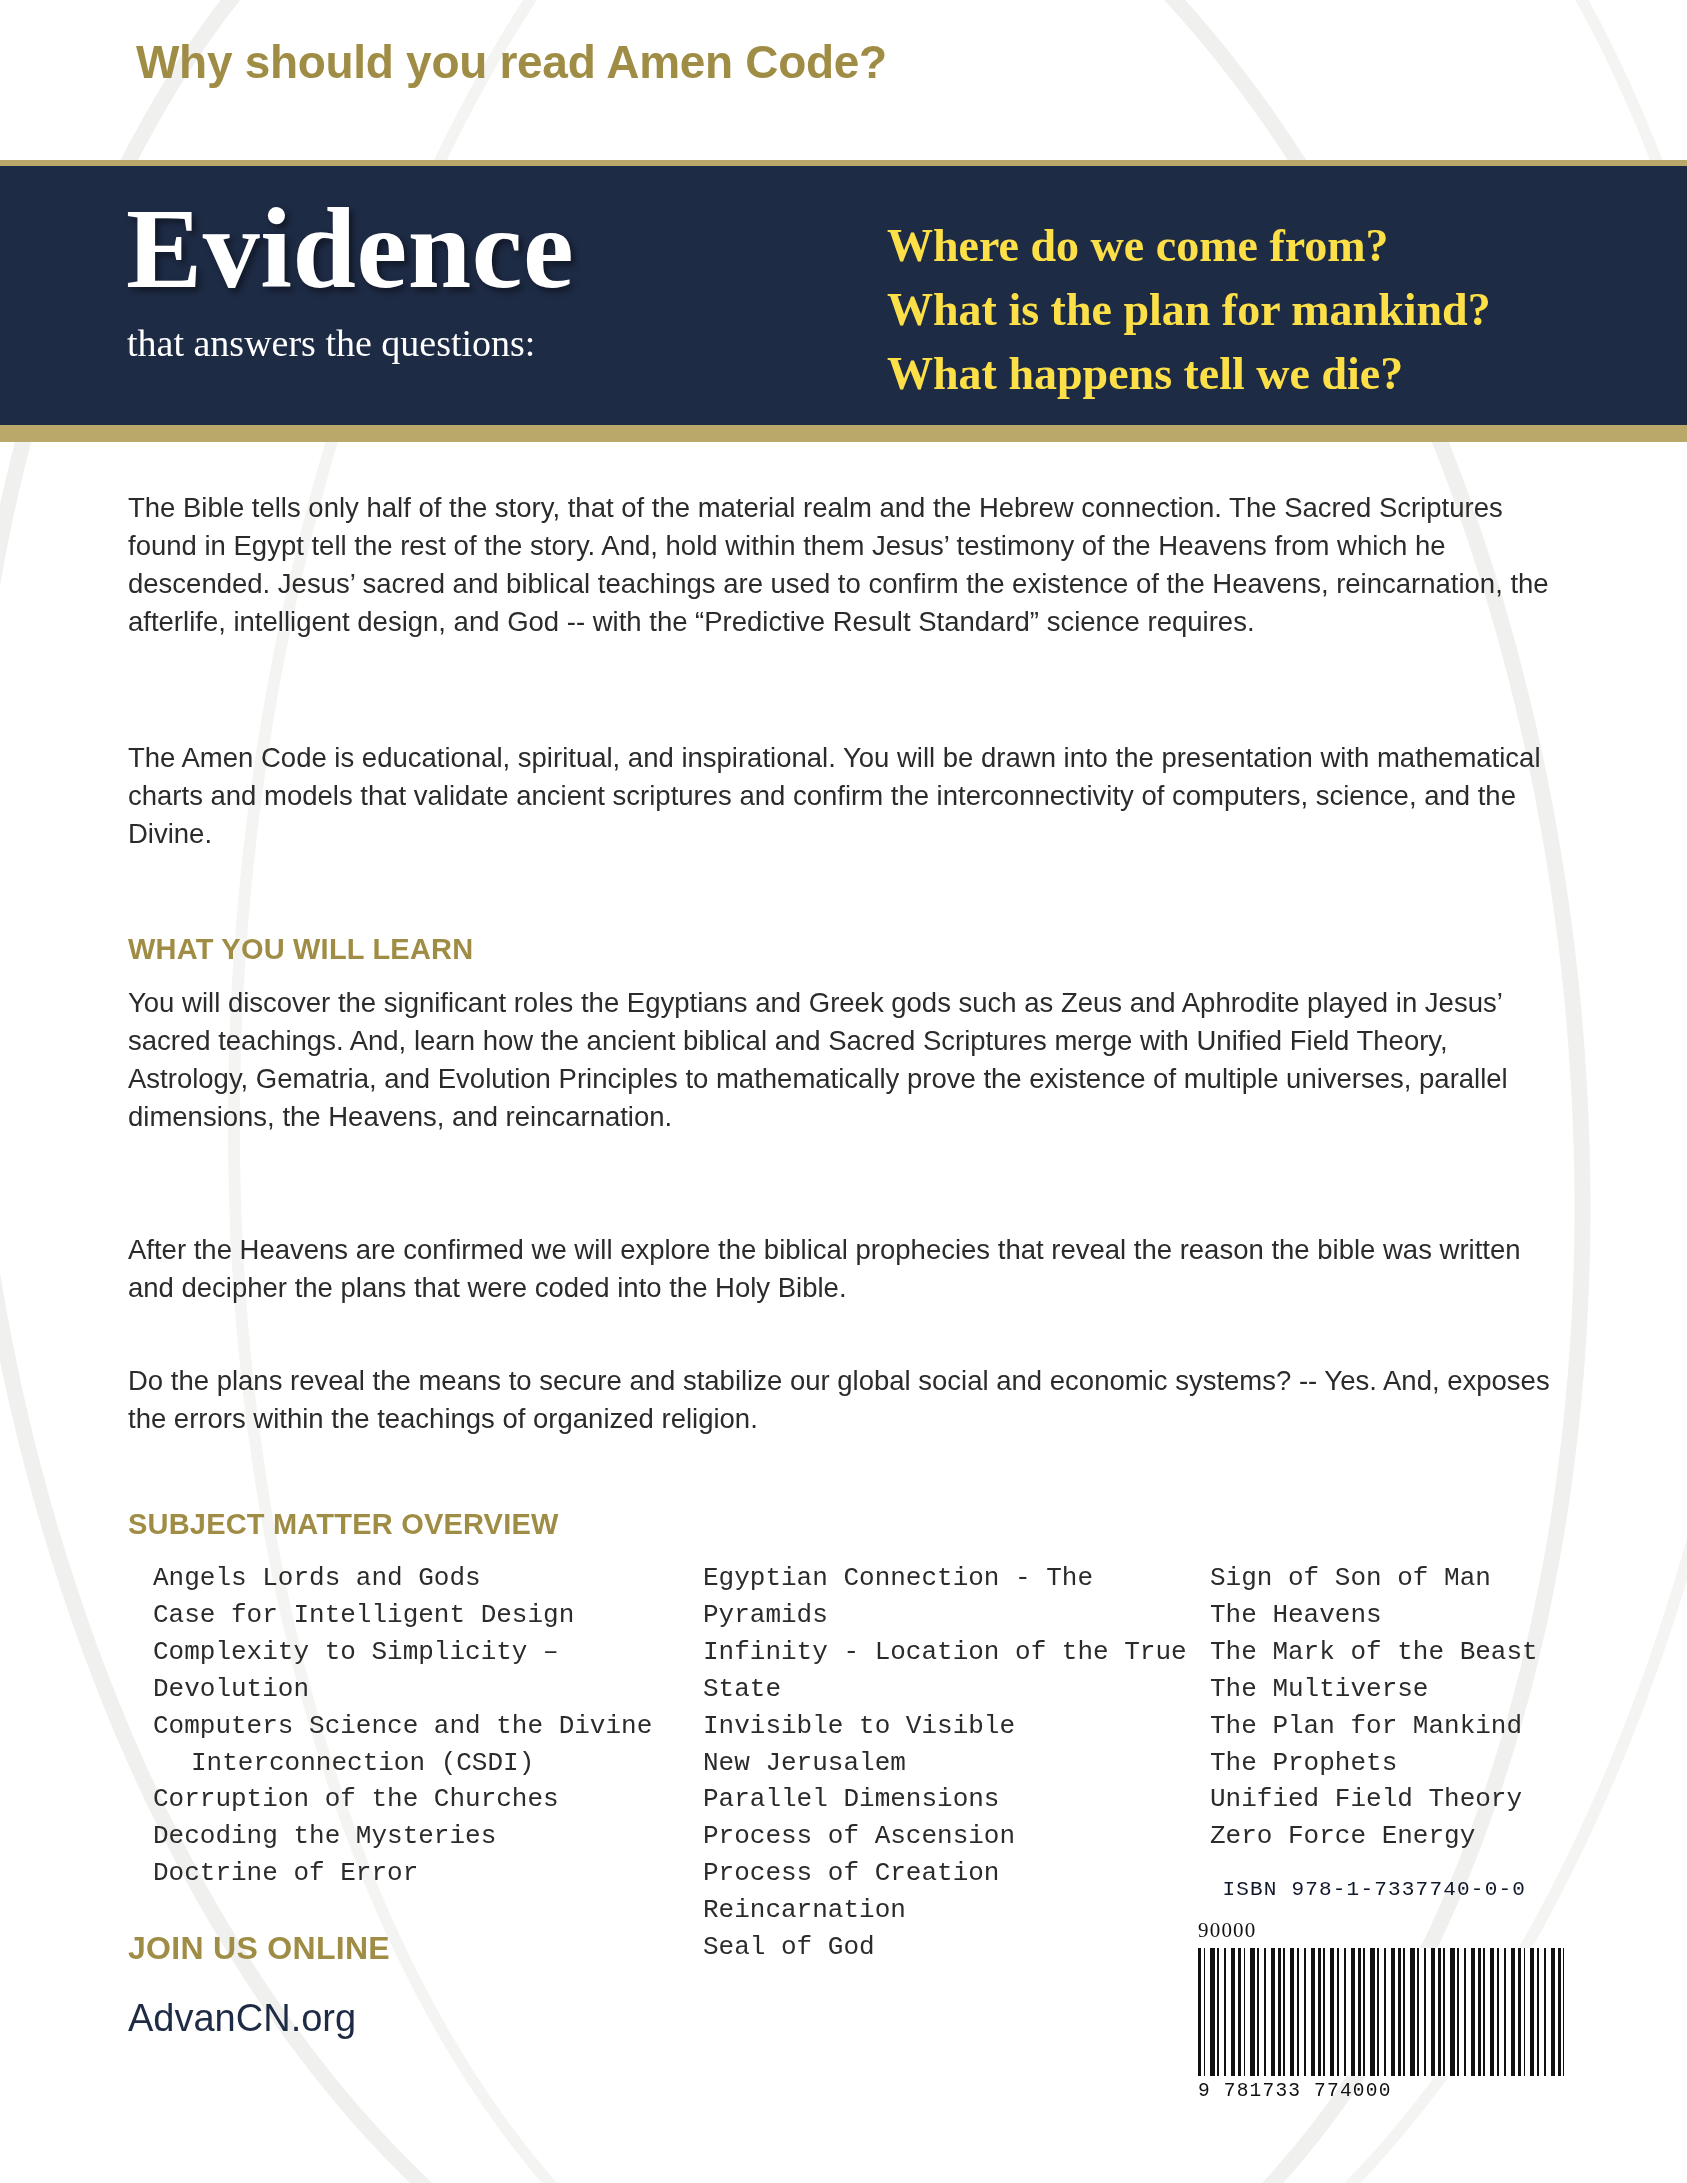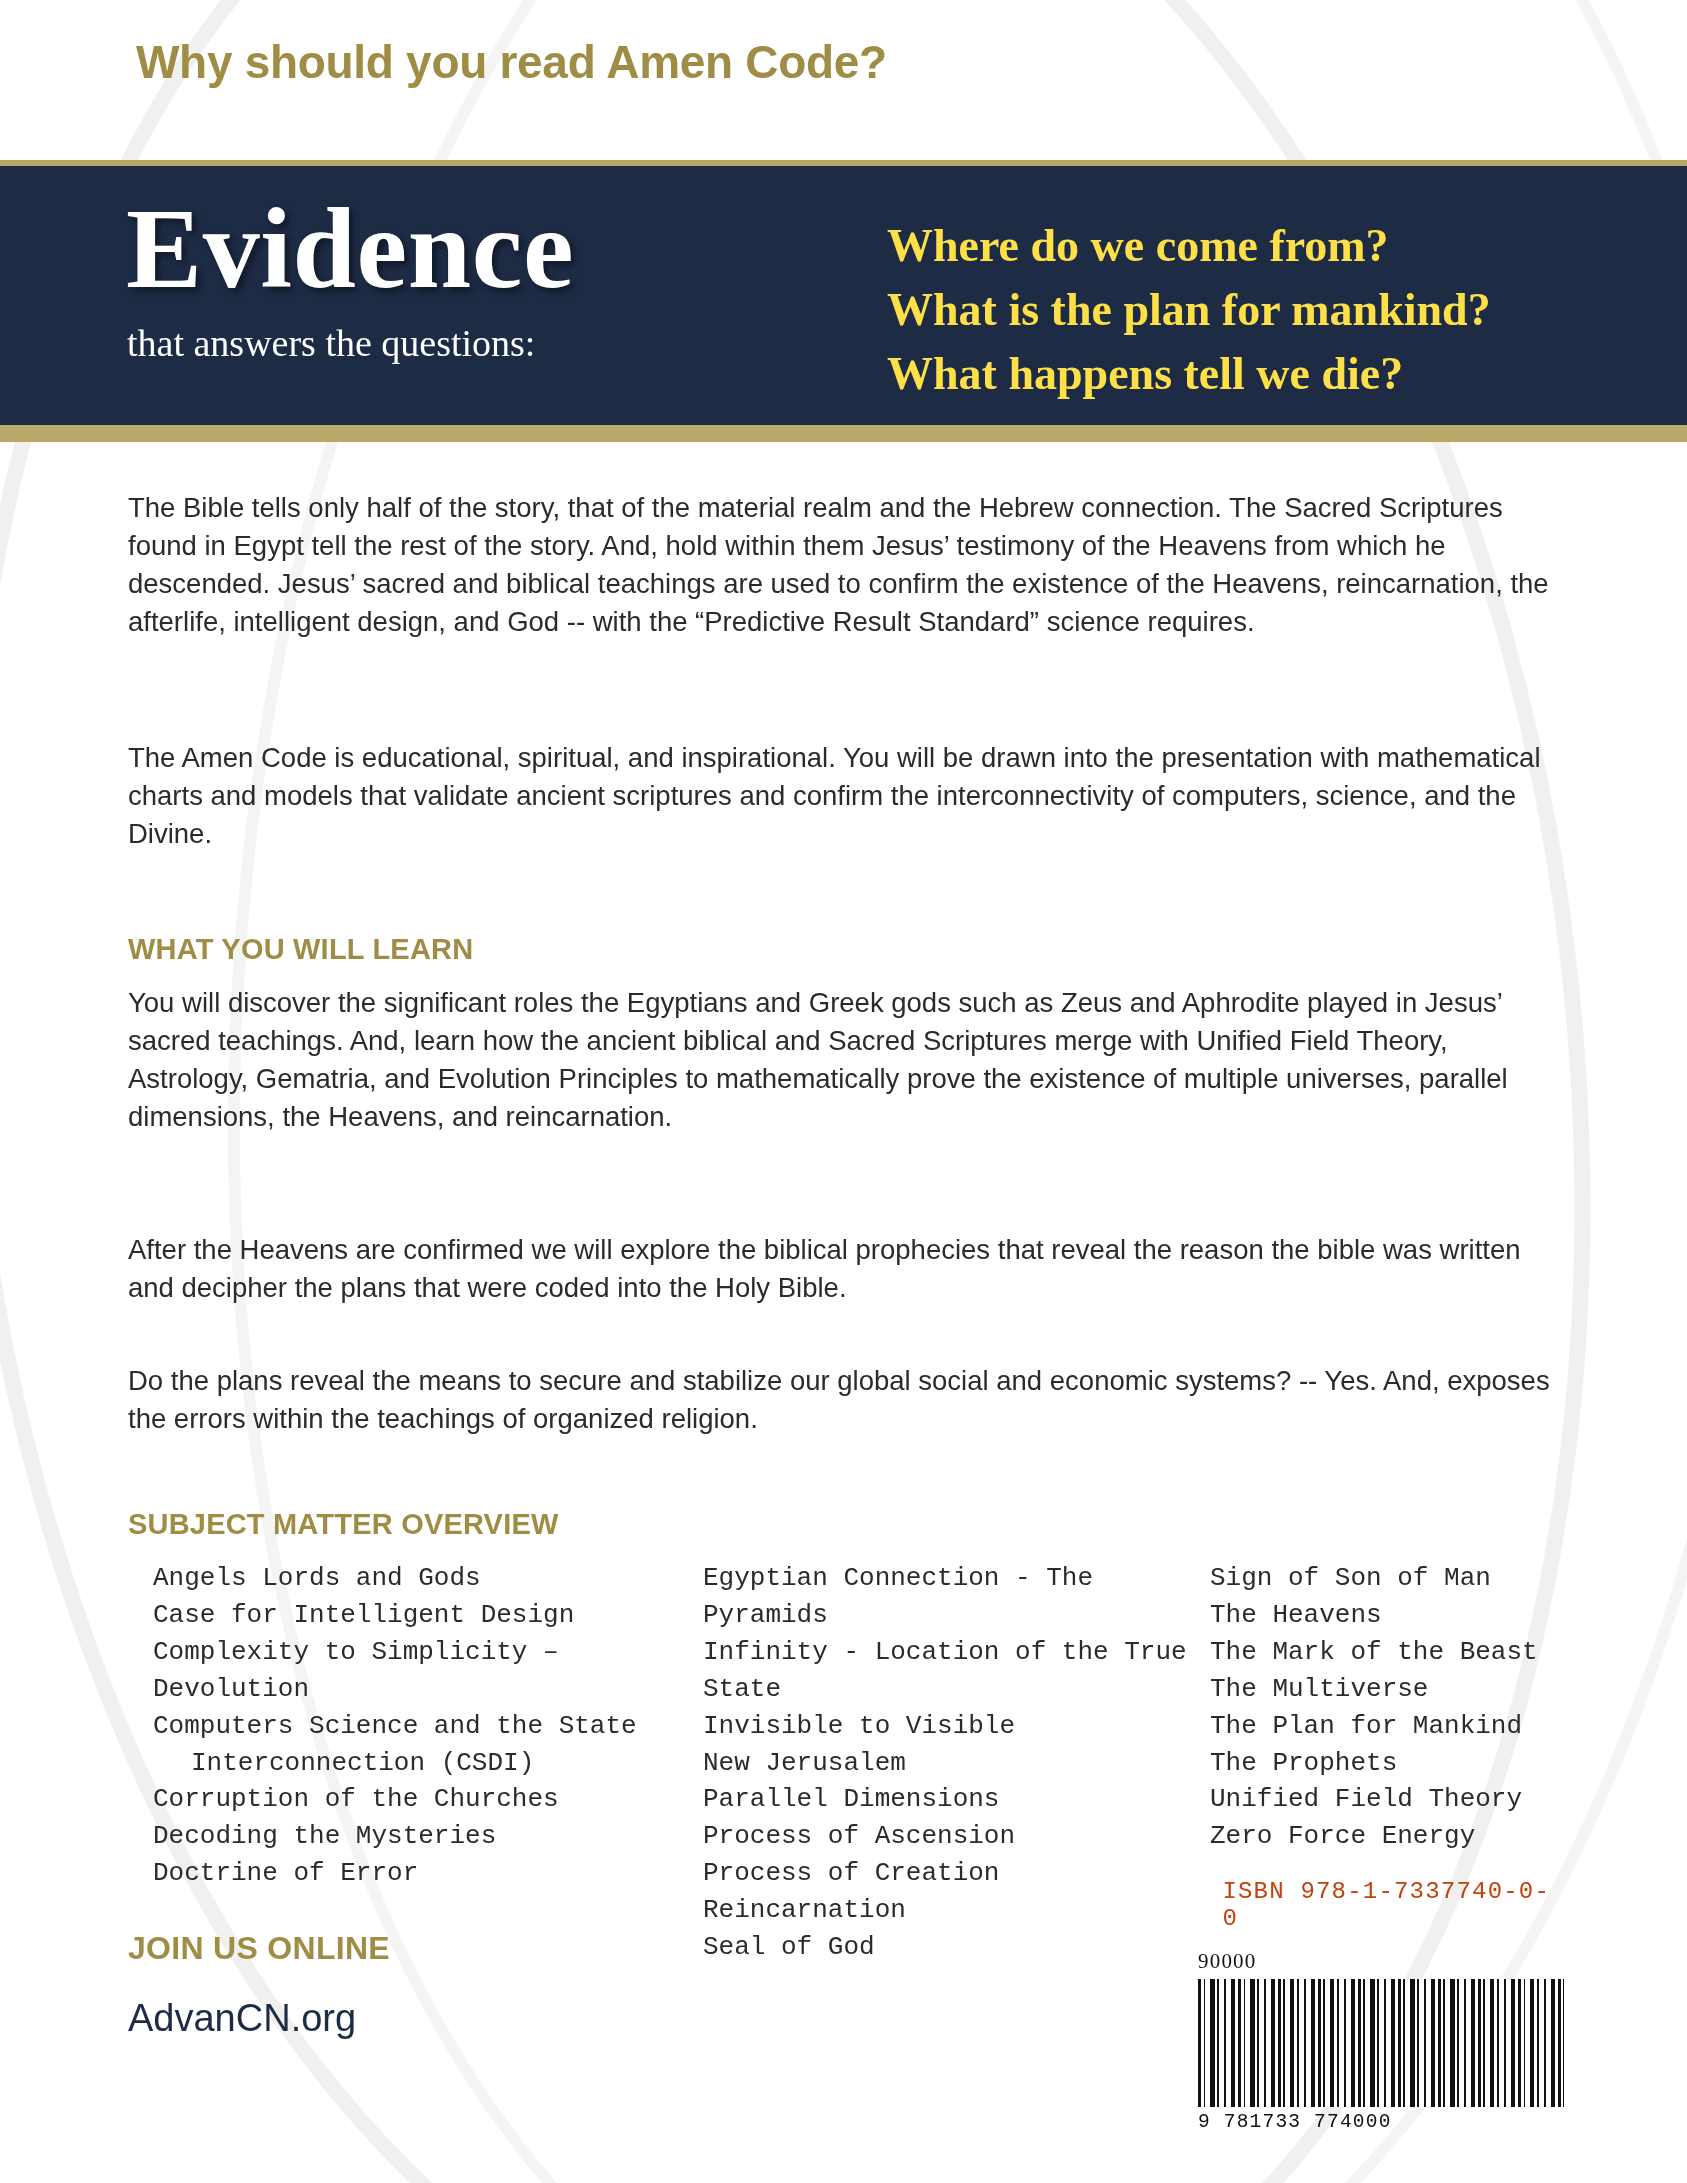--- a/index.html
+++ b/index.html
@@ -188,23 +188,23 @@
 
   
   .barcode-block {
     position: absolute;
     left: 1198px;
     top: 1878px;
     width: 366px;
   }
   .isbn-text {
     font-family: "Liberation Mono", monospace;
-    font-size: 24px;
+    font-size: 21px;
     letter-spacing: 1.2px;
-    color: #c2410c;
+    color: #0f172a;
     margin-left: 24.4px;
   }
   .isbn-90000 {
     font-family: Liberation Serif, serif;
     font-size: 21px;
     letter-spacing: 1.2px;
     color: #111;
     text-align: left;
     margin-right: 8.5px;
     margin-top: 17px;
@@ -266,21 +266,21 @@
 
   <div class="body-text p5">Do the plans reveal the means to secure and stabilize our global social and economic systems? -- Yes.  And, exposes the errors within the teachings of organized religion.</div>
 
   <div class="section-head head-subject">SUBJECT MATTER OVERVIEW</div>
 
   <div class="subject-cols">
     <div class="subject-col col-1">
       <div class="item">Angels Lords and Gods</div>
       <div class="item">Case for Intelligent Design</div>
       <div class="item">Complexity to Simplicity – Devolution</div>
-      <div class="item">Computers Science and the State</div>
+      <div class="item">Computers Science and the Divine</div>
       <div class="item indent">Interconnection (CSDI)</div>
       <div class="item">Corruption of the Churches</div>
       <div class="item">Decoding the Mysteries</div>
       <div class="item">Doctrine of Error</div>
     </div>
     <div class="subject-col col-2">
       <div class="item">Egyptian Connection - The Pyramids</div>
       <div class="item">Infinity - Location of the True State</div>
       <div class="item">Invisible to Visible</div>
       <div class="item">New Jerusalem</div>

